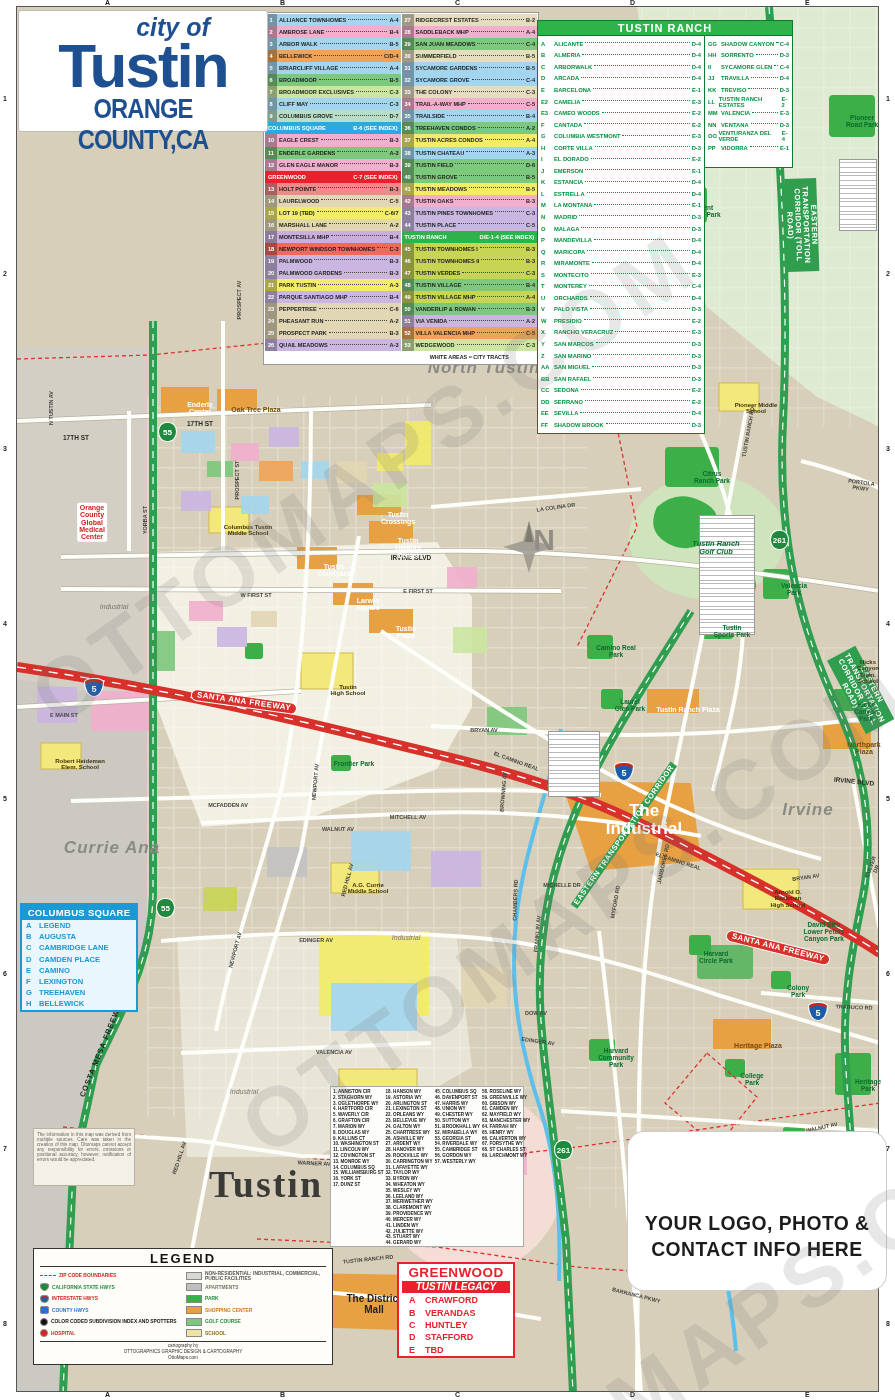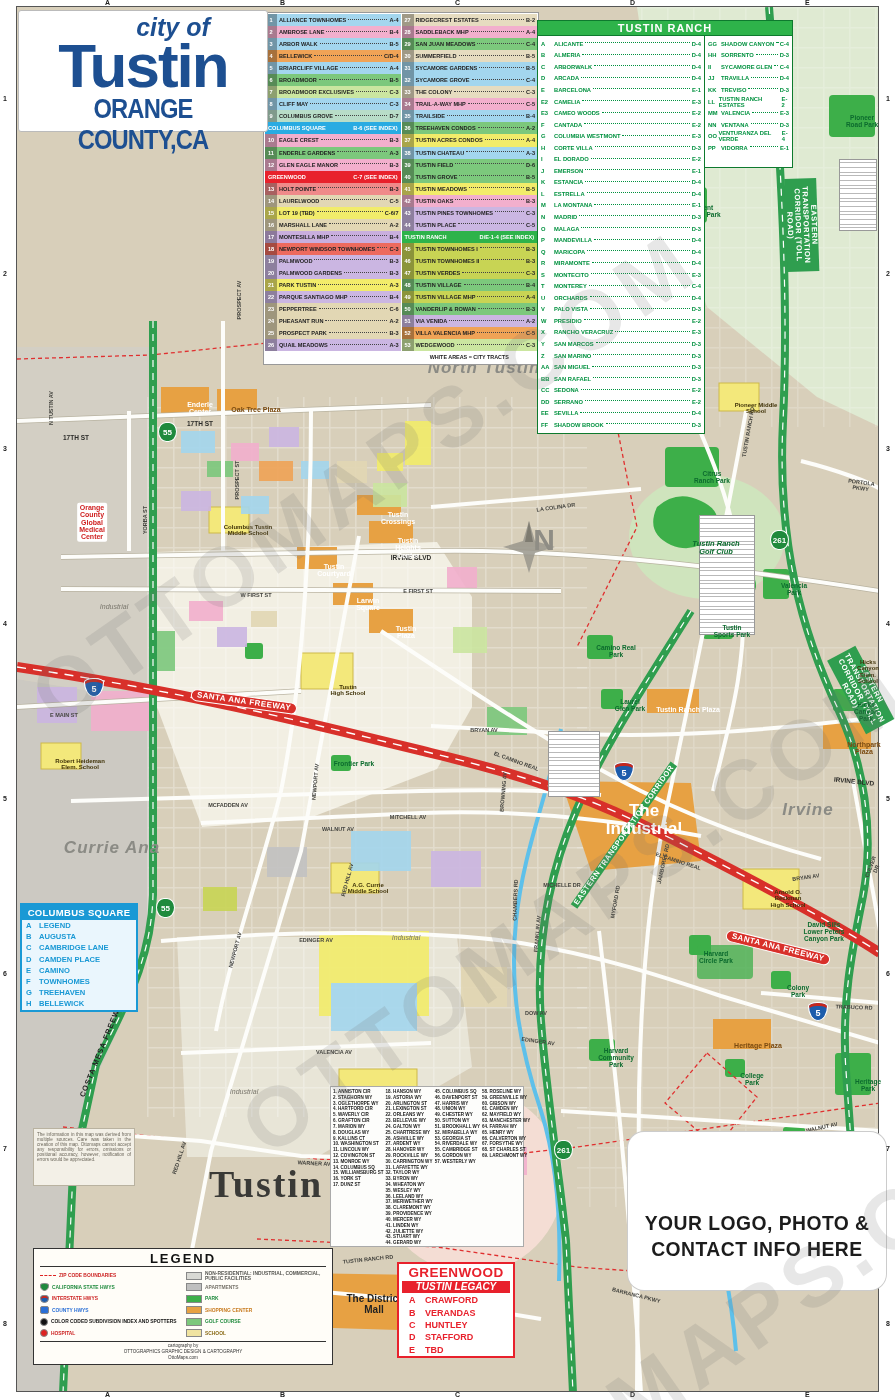--- a/index.html
+++ b/index.html
@@ -1092,21 +1092,21 @@
         <div class="csrow">
           <span class="lt">D</span>
           <span>CAMDEN PLACE</span>
         </div>
         <div class="csrow">
           <span class="lt">E</span>
           <span>CAMINO</span>
         </div>
         <div class="csrow">
           <span class="lt">F</span>
-          <span>TOWNHOMES</span>
+          <span>LEXINGTON</span>
         </div>
         <div class="csrow">
           <span class="lt">G</span>
           <span>TREEHAVEN</span>
         </div>
         <div class="csrow">
           <span class="lt">H</span>
           <span>BELLEWICK</span>
         </div>
       </div>

